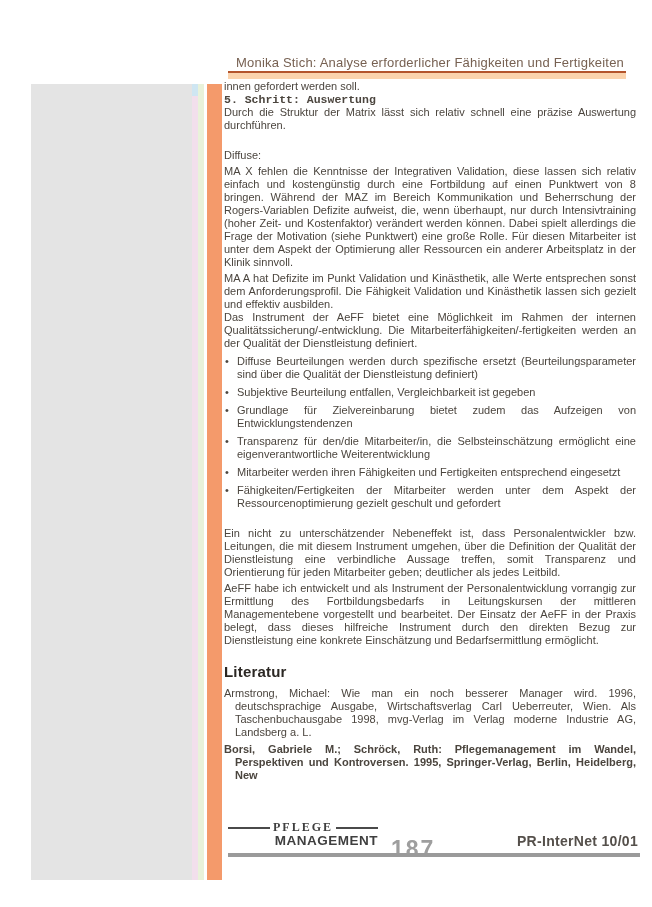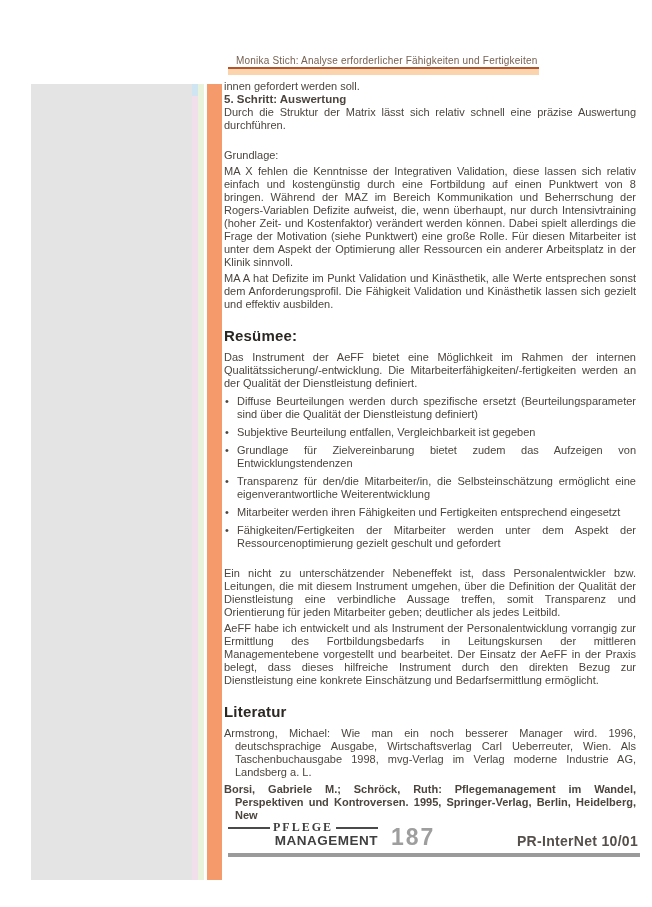--- a/index.html
+++ b/index.html
@@ -23,37 +23,37 @@
   .accent-bar{
     position:absolute;left:207px;top:84px;width:15px;height:796px;
     background:#f49a6b;
   }
   
   .running-head-wrap{
     position:absolute;left:228px;top:55px;width:fit-content;
   }
   .running-head{
     display:block;
-    font-size:10px;letter-spacing:.2px;
+    font-size:13px;letter-spacing:.2px;
     color:#776152;
     padding:0 2px 1px 8px;
     white-space:nowrap;
   }
   .rh-underline{height:2px;background:#b4542c;}
   .rh-highlight{height:6px;background:#fbd3ad;margin-top:0px;}
   
   .main{
     position:absolute;left:224px;top:80px;width:412px;
     font-size:11px;line-height:13px;
     text-align:justify;
   }
   .main p{margin:0;}
   .p-gap{margin-top:3px !important;}
   .section-gap{margin-top:17px !important;}
-  .step-heading{font-weight:bold;font-size:11.5px;}
+  .step-heading{font-weight:bold;font-size:11.5px;font-family:Liberation Mono, monospace;}
   .h2{
     font-family:"Liberation Sans","DejaVu Sans",sans-serif;
     font-weight:bold;font-size:15px;line-height:18px;
     color:#2b2723;letter-spacing:.2px;
     margin:16px 0 6px 0 !important;
     text-align:left;
   }
   ul.bullets{
     list-style:none;margin:4px 0 0 0;padding:0;
   }
@@ -86,21 +86,21 @@
   .logo-pflege{
     font-family:"Liberation Serif","DejaVu Serif",serif;
     font-weight:bold;font-size:12px;letter-spacing:2px;
     color:#3f3f3f;padding:0 3px;white-space:nowrap;
   }
   .logo-management{
     font-weight:bold;font-size:13.5px;letter-spacing:.5px;
     color:#3f3f3f;text-align:right;margin-top:-2px;white-space:nowrap;
   }
   .page-number{
-    position:absolute;left:163px;top:6px;
+    position:absolute;left:163px;top:18px;
     font-weight:bold;font-size:23px;letter-spacing:2px;
     color:#9e9e9e;
   }
   .journal-issue{
     position:absolute;right:2px;top:15px;
     font-weight:bold;font-size:14px;letter-spacing:.3px;
     color:#55504b;
   }
   .footer-rule{
     position:absolute;left:0;top:35px;width:412px;height:4px;
@@ -120,25 +120,24 @@
   <span class="running-head">Monika Stich: Analyse erforderlicher Fähigkeiten und Fertigkeiten</span>
   <div class="rh-underline"></div>
   <div class="rh-highlight"></div>
 </div>
 
 <div class="main">
   <p>innen gefordert werden soll.</p>
   <p class="step-heading">5. Schritt: Auswertung</p>
   <p>Durch die Struktur der Matrix lässt sich relativ schnell eine präzise Auswertung durchführen.</p>
 
-  <p class="section-gap">Grundlage:</p>
+  <p class="section-gap">Diffuse:</p>
   <p class="p-gap">MA X fehlen die Kenntnisse der Integrativen Validation, diese lassen sich relativ einfach und kostengünstig durch eine Fortbildung auf einen Punktwert von 8 bringen. Während der MAZ im Bereich Kommunikation und Beherrschung der Rogers-Variablen Defizite aufweist, die, wenn überhaupt, nur durch Intensivtraining (hoher Zeit- und Kostenfaktor) verändert werden können. Dabei spielt allerdings die Frage der Motivation (siehe Punktwert) eine große Rolle. Für diesen Mitarbeiter ist unter dem Aspekt der Optimierung aller Ressourcen ein anderer Arbeitsplatz in der Klinik sinnvoll.</p>
   <p class="p-gap">MA A hat Defizite im Punkt Validation und Kinästhetik, alle Werte entsprechen sonst dem Anforderungsprofil. Die Fähigkeit Validation und Kinästhetik lassen sich gezielt und effektiv ausbilden.</p>
 
-  <p class="h2">Resümee:</p>
   <p>Das Instrument der AeFF bietet eine Möglichkeit im Rahmen der internen Qualitätssicherung/-entwicklung. Die Mitarbeiterfähigkeiten/-fertigkeiten werden an der Qualität der Dienstleistung definiert.</p>
 
   <ul class="bullets">
     <li>Diffuse Beurteilungen werden durch spezifische ersetzt (Beurteilungsparameter sind über die Qualität der Dienstleistung definiert)</li>
     <li>Subjektive Beurteilung entfallen, Vergleichbarkeit ist gegeben</li>
     <li>Grundlage für Zielvereinbarung bietet zudem das Aufzeigen von Entwicklungstendenzen</li>
     <li>Transparenz für den/die Mitarbeiter/in, die Selbsteinschätzung ermöglicht eine eigenverantwortliche Weiterentwicklung</li>
     <li>Mitarbeiter werden ihren Fähigkeiten und Fertigkeiten entsprechend eingesetzt</li>
     <li>Fähigkeiten/Fertigkeiten der Mitarbeiter werden unter dem Aspekt der Ressourcenoptimierung gezielt geschult und gefordert</li>
   </ul>

